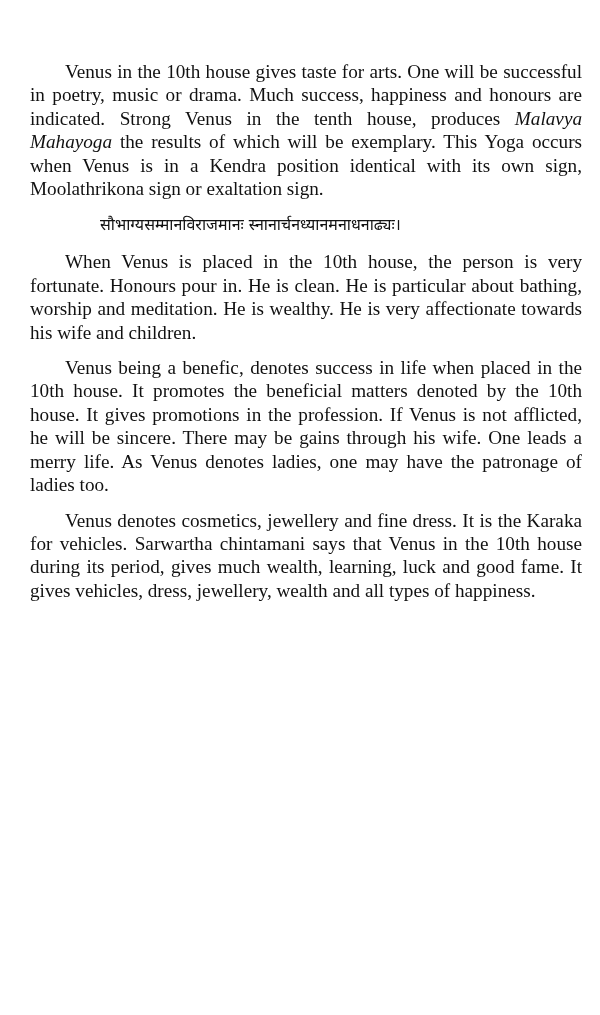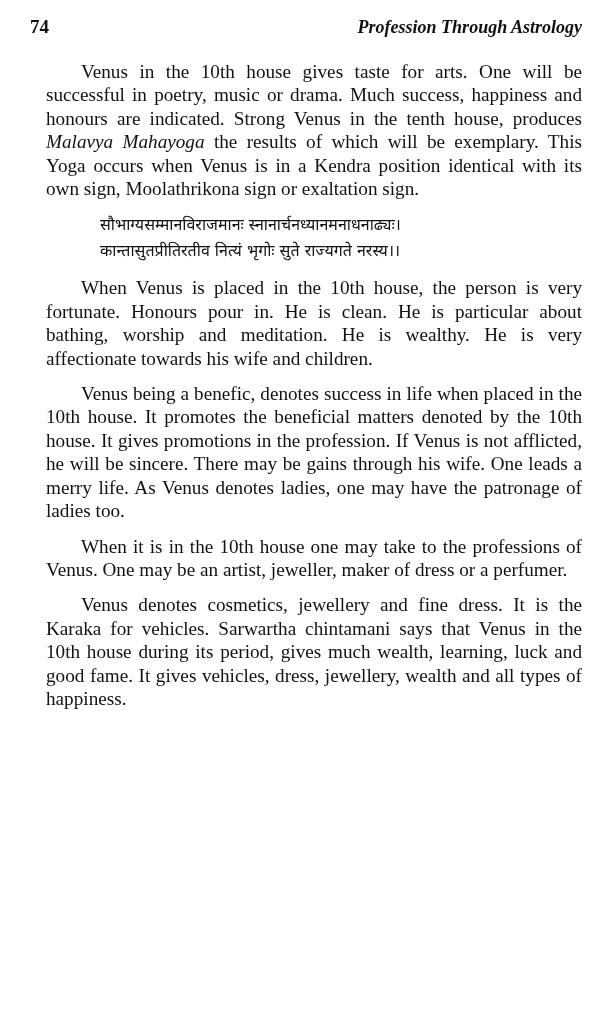--- a/index.html
+++ b/index.html
@@ -12,43 +12,37 @@
   .header {
     position: absolute; top: 16px; left: 30px; right: 18px;
     height: 26px; display: flex; justify-content: space-between; align-items: baseline;
   }
   .page-num { font-weight: bold; font-size: 19px; }
   .running-title { font-style: italic; font-weight: bold; font-size: 18px; }
   .body-text {
     position: absolute; top: 60px; left: 30px; width: 552px;
     font-size: 19.2px; line-height: 23.4px; text-align: justify;
   }
-  .body-text p { margin: 0 0 12px 16px; text-indent: 35px; }
+  .body-text p { margin: 0 0 12px 0; text-indent: 35px; }
   .verse {
     margin: 10px 0 12px 0; padding-left: 70px;
     font-family: "DejaVu Sans", sans-serif; font-size: 16px; line-height: 26px;
   }
   .verse div { white-space: nowrap; }
   em { font-style: italic; }
 </style>
 </head>
 <body>
 
 <div class="page">
-  <div class="header">
-    <span class="page-num">74</span>
-    <span class="running-title">Profession Through Astrology</span>
-  </div>
 
   <div class="body-text">
     <p><span>Venus in the 10th house gives taste for arts. One will be successful in poetry, music or drama. Much success, happiness and honours are indicated. Strong Venus in the tenth house, produces </span><em>Malavya Mahayoga</em><span> the results of which will be exemplary. This Yoga occurs when Venus is in a Kendra position identical with its own sign, Moolathrikona sign or exaltation sign.</span></p>
 
     <div class="verse">
       <div>सौभाग्यसम्मानविराजमानः स्नानार्चनध्यानमनाधनाढ्यः।</div>
-      <div>कान्तासुतप्रीतिरतीव नित्यं भृगोः सुते राज्यगते नरस्य।।</div>
     </div>
 
     <p>When Venus is placed in the 10th house, the person is very fortunate. Honours pour in. He is clean. He is particular about bathing, worship and meditation. He is wealthy. He is very affectionate towards his wife and children.</p>
     <p>Venus being a benefic, denotes success in life when placed in the 10th house. It promotes the beneficial matters denoted by the 10th house. It gives promotions in the profession. If Venus is not afflicted, he will be sincere. There may be gains through his wife. One leads a merry life. As Venus denotes ladies, one may have the patronage of ladies too.</p>
-    <p>When it is in the 10th house one may take to the professions of Venus. One may be an artist, jeweller, maker of dress or a perfumer.</p>
     <p>Venus denotes cosmetics, jewellery and fine dress. It is the Karaka for vehicles. Sarwartha chintamani says that Venus in the 10th house during its period, gives much wealth, learning, luck and good fame. It gives vehicles, dress, jewellery, wealth and all types of happiness.</p>
   </div>
 </div>
 
 </body></html>

